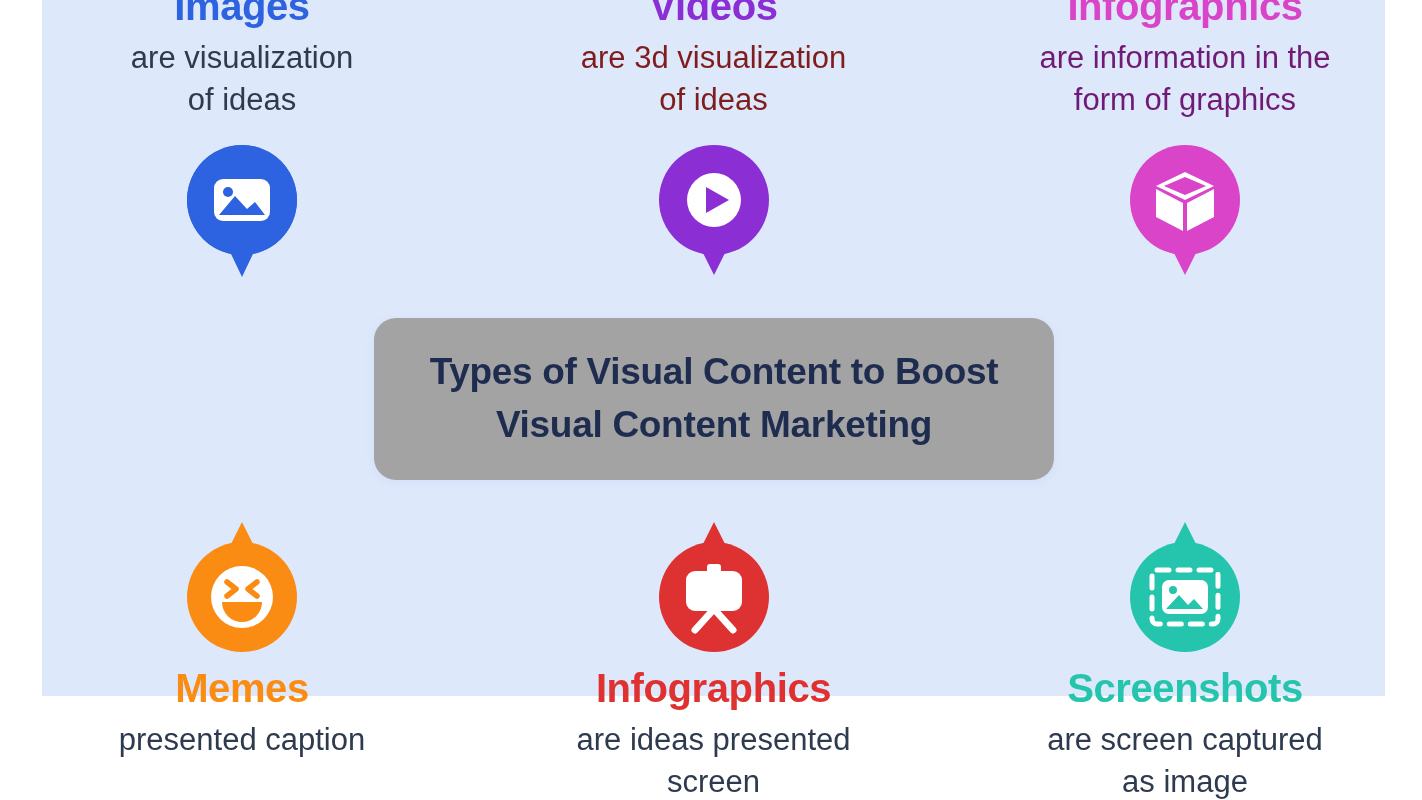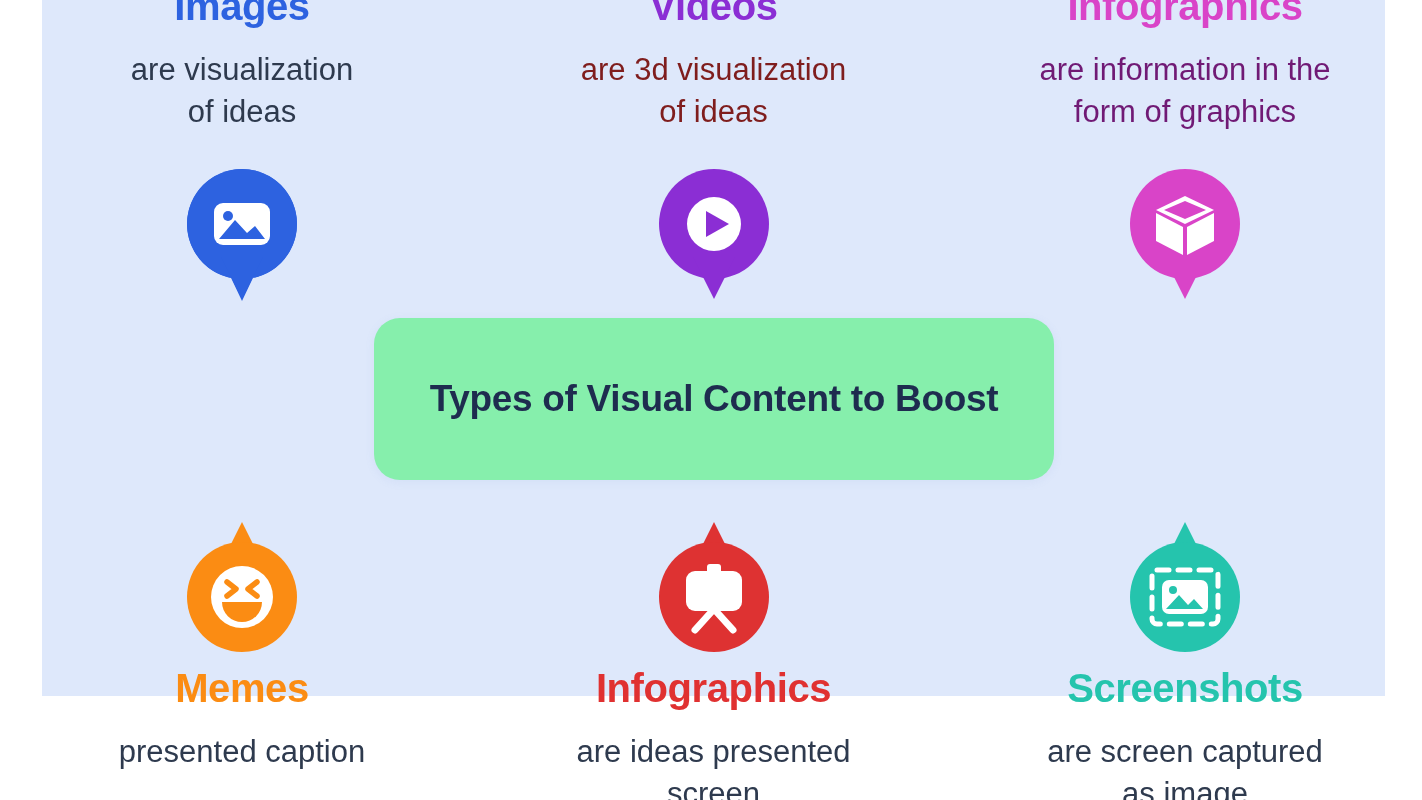--- a/index.html
+++ b/index.html
@@ -62,21 +62,21 @@
     line-height: 1.02;
     margin: 0 0 6px 0;
     text-align: center;
     white-space: nowrap;
   }
   .item-desc {
     font-size: 31px;
     line-height: 1.36;
     color: #2e3a4e;
     text-align: center;
-    margin: 16px;
+    margin: 4px;
     max-width: 380px;
   }
 
   
   .pin {
     position: relative;
     width: 118px;
     height: 140px;
     margin-top: 16px;
     display: flex;
@@ -170,23 +170,24 @@
 
             <path d="M59 31 L88 45 L59 59 L30 45 Z" fill="#ffffff"></path>
             <path d="M30 48 L57 62 L57 90 L30 76 Z" fill="#ffffff"></path>
             <path d="M61 62 L88 48 L88 76 L61 90 Z" fill="#ffffff"></path>
             <path d="M59 36 L80 45 L59 54 L38 45 Z" fill="#d944c8"></path>
           </svg>
         </div>
       </div>
     </div>
 
-    <div id="center-card" style="background: #86efac; border-radius: 26px;">
+    <div id="center-card" style="background: #a3a3a3;">
       <div id="center-card-title" style="color: rgb(30, 44, 79);">
         <div>Types of Visual Content to Boost</div>
+        <div>Visual Content Marketing</div>
       </div>
     </div>
 
     <div class="row" id="row-bottom">
 
       <div class="col">
         <div class="pin">
           <svg width="118" height="140" viewBox="0 0 118 140">
             <path class="pin-body" d="M38 48 L59 6 L80 48 Z" fill="#fb8c13"></path>
             <circle class="pin-body" cx="59" cy="81" r="55" fill="#fb8c13"></circle>

